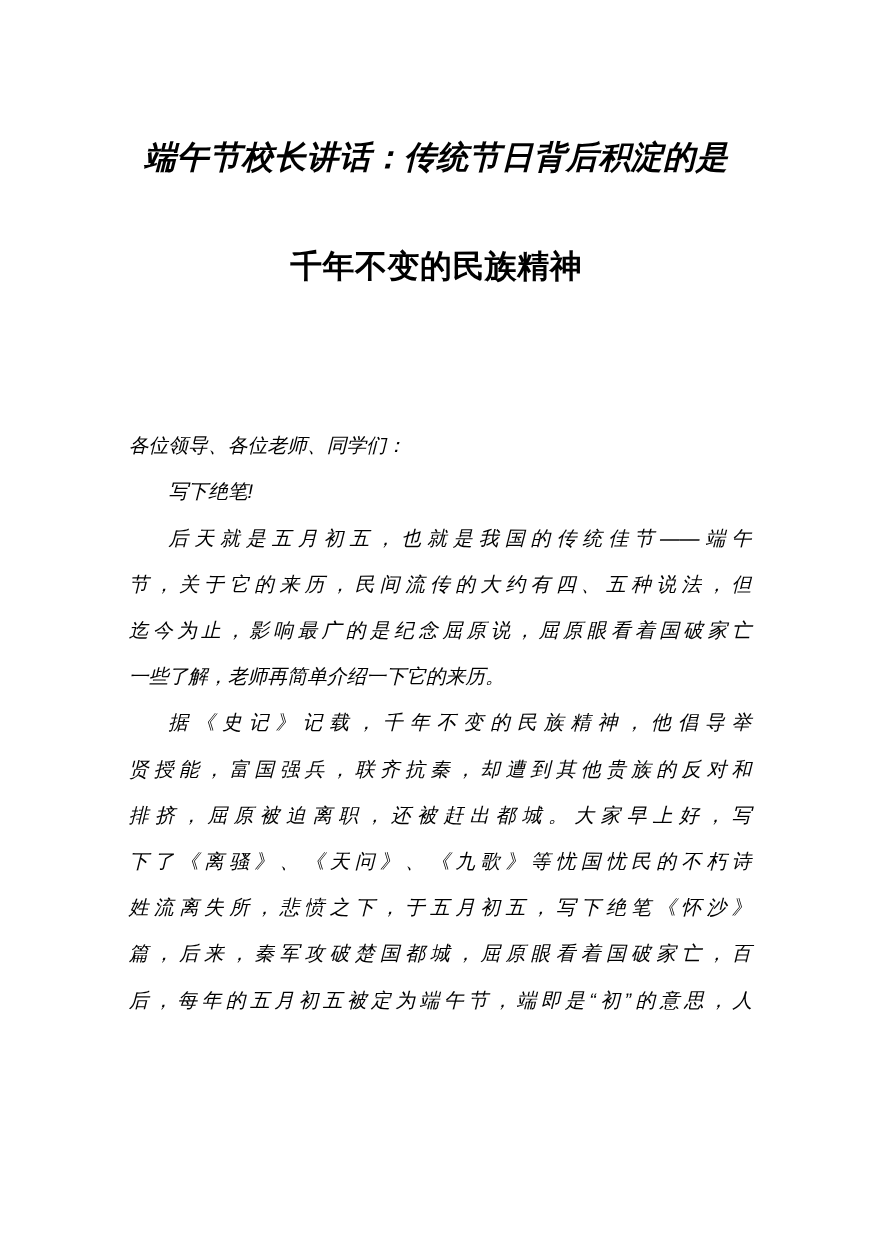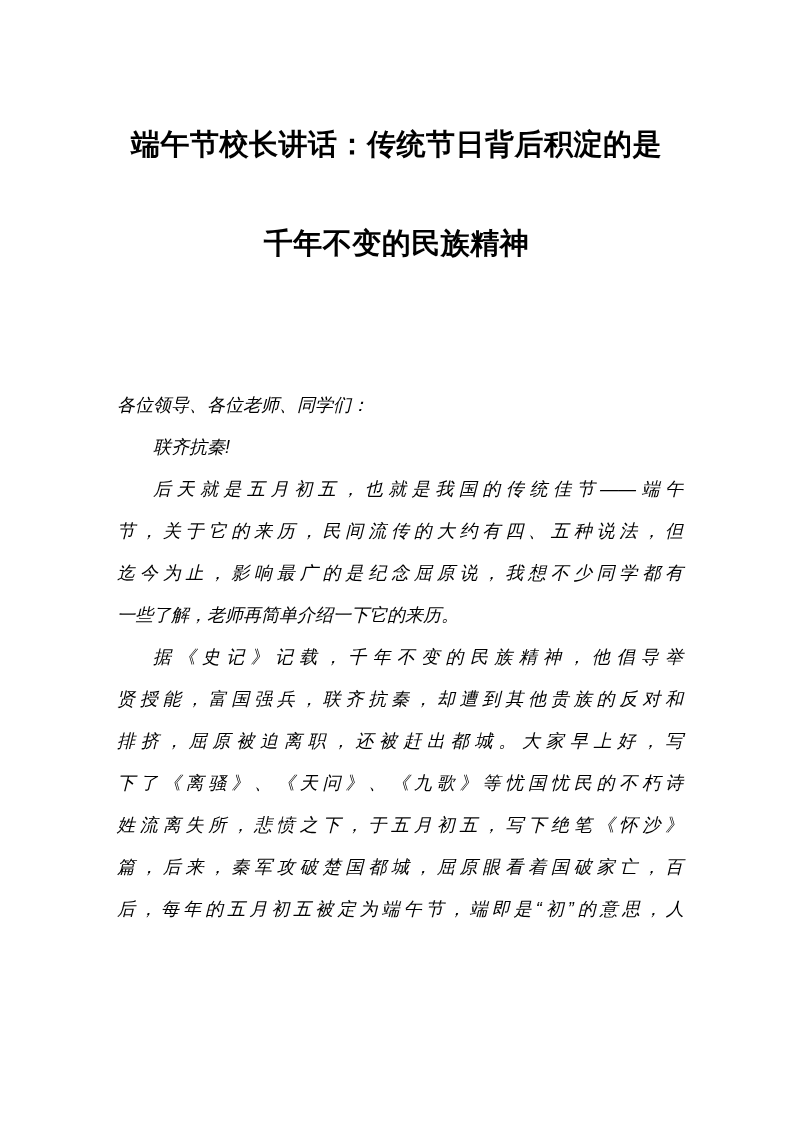--- a/index.html
+++ b/index.html
@@ -21,21 +21,21 @@
     left: 0;
     width: 100%;
     margin: 0;
     text-align: center;
     font-size: 29px;
     font-weight: 700;
     line-height: 40px;
     letter-spacing: 0.5px;
     white-space: nowrap;
   }
-  .title-line-1 { top: 124px; }
+  .title-line-1 { top: 124px; font-style: italic; }
   .title-line-2 { top: 223px; }
   .body-text {
     position: absolute;
     left: 117px;
     top: 384px;
     width: 566px;
     font-size: 18px;
     font-style: italic;
   }
   .text-line {
@@ -52,24 +52,24 @@
   .text-line.squeeze { letter-spacing: -1px; }
 </style>
 </head>
 <body>
 
 <div class="page">
   <h1 class="title-line title-line-1">端午节校长讲话：传统节日背后积淀的是</h1>
   <h1 class="title-line title-line-2">千年不变的民族精神</h1>
   <div class="body-text" id="body-lines">
       <div class="text-line">各位领导、各位老师、同学们：</div>
-      <div class="text-line indent">联齐抗秦!</div>
+      <div class="text-line indent">写下绝笔!</div>
       <div class="text-line indent fill">后天就是五月初五，也就是我国的传统佳节——端午</div>
       <div class="text-line fill">节，关于它的来历，民间流传的大约有四、五种说法，但</div>
-      <div class="text-line fill">迄今为止，影响最广的是纪念屈原说，我想不少同学都有</div>
+      <div class="text-line fill">迄今为止，影响最广的是纪念屈原说，屈原眼看着国破家亡</div>
       <div class="text-line">一些了解，老师再简单介绍一下它的来历。</div>
       <div class="text-line indent fill">据《史记》记载，千年不变的民族精神，他倡导举</div>
       <div class="text-line fill">贤授能，富国强兵，联齐抗秦，却遭到其他贵族的反对和</div>
       <div class="text-line fill">排挤，屈原被迫离职，还被赶出都城。大家早上好，写</div>
       <div class="text-line fill">下了《离骚》、《天问》、《九歌》等忧国忧民的不朽诗</div>
       <div class="text-line fill">姓流离失所，悲愤之下，于五月初五，写下绝笔《怀沙》</div>
       <div class="text-line fill">篇，后来，秦军攻破楚国都城，屈原眼看着国破家亡，百</div>
       <div class="text-line fill squeeze">后，每年的五月初五被定为端午节，端即是“初”的意思，人</div>
     </div>
 </div>

